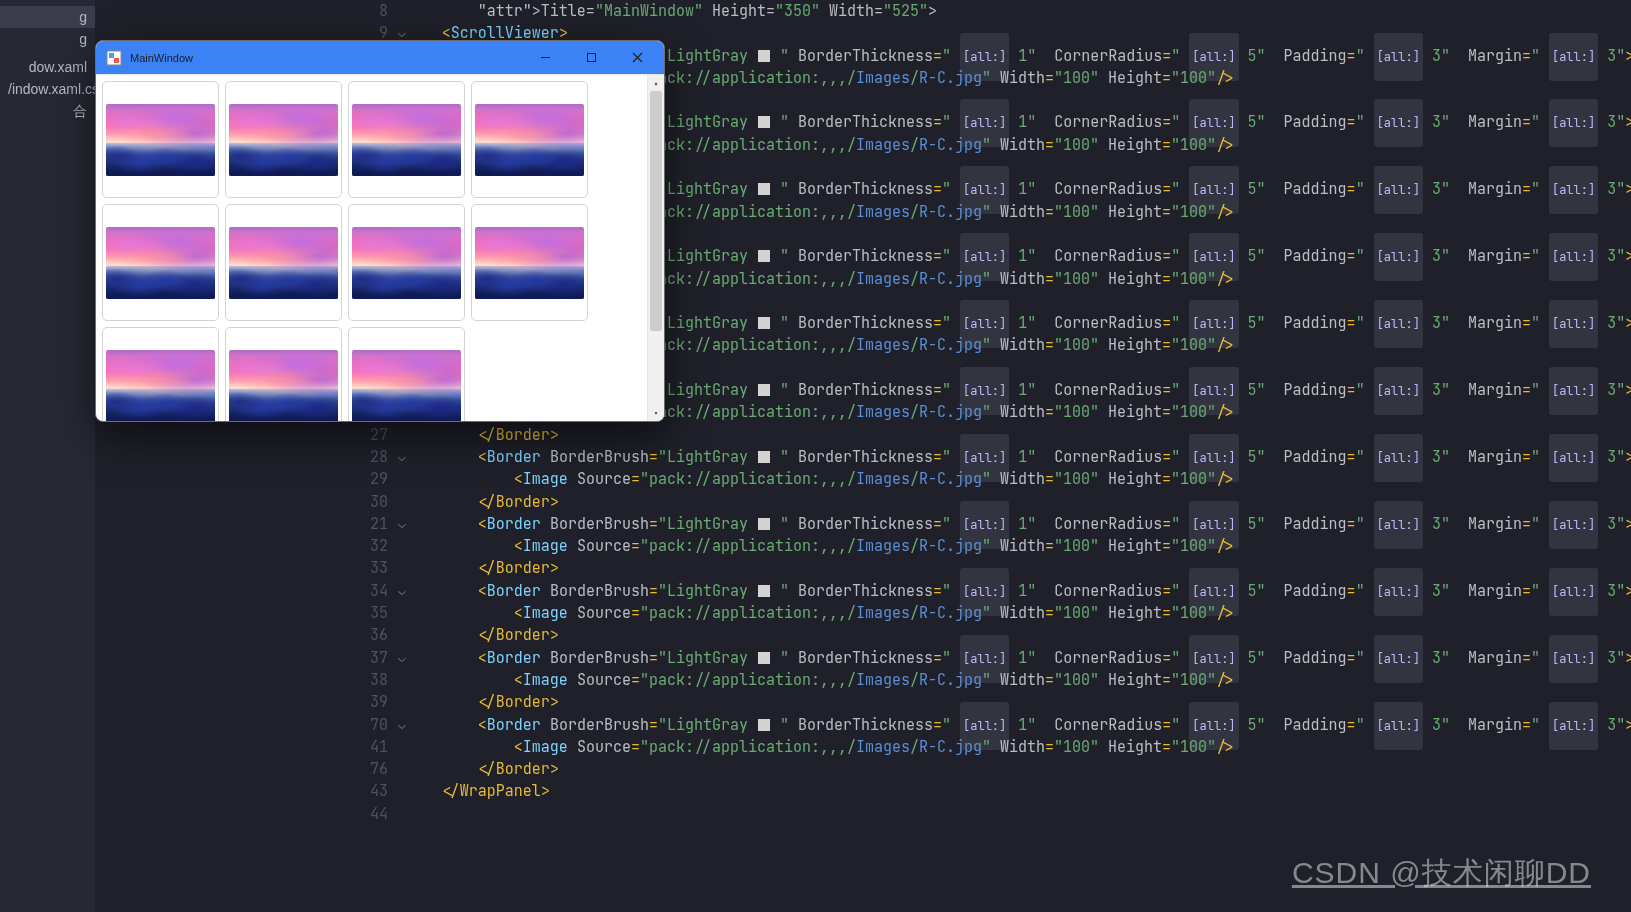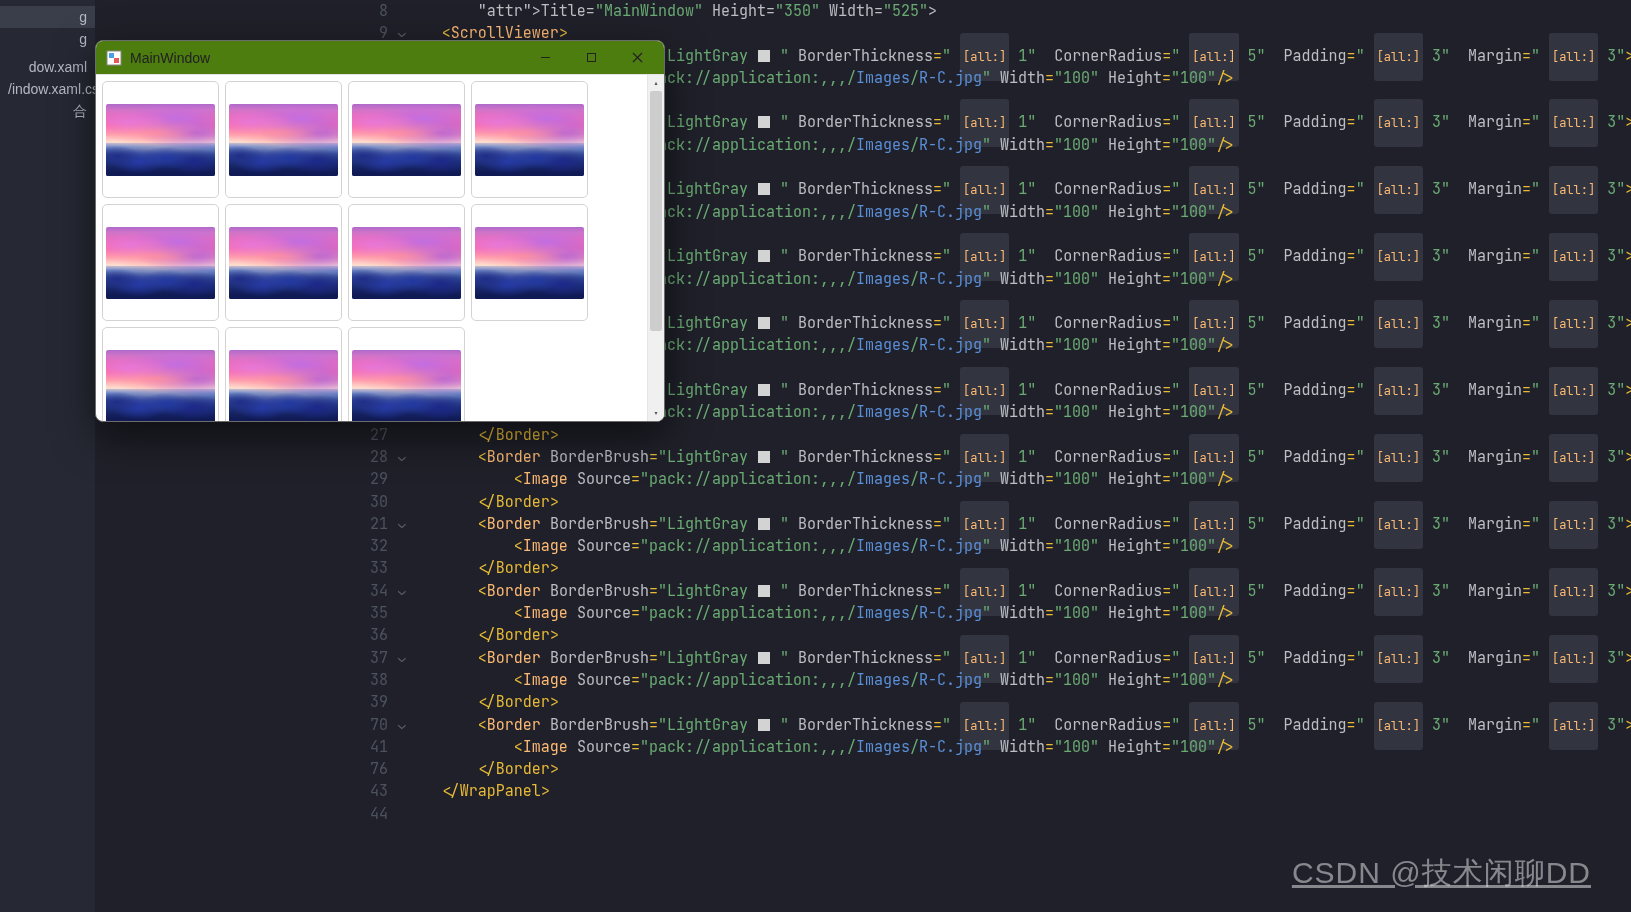--- a/index.html
+++ b/index.html
@@ -62,24 +62,24 @@
   .code {
     flex: 1;
     white-space: pre;
     line-height: 22.3px;
     font-size: 15px;
   }
   .gutter div, .fold-col div { line-height: 22.3px; height: 22.3px; }
   .code-line { height: 22.3px; }
   .fold-sym { color:#5b5f6d; font-size:13px; display:inline-block; width:100%; text-align:center;}
   .punct { color: #e8ba36; }
-  .tag   { color: #fdba74; }
+  .tag   { color: #7dd3fc; }
   .attr  { color: #bcbec4; }
   .val   { color: #6aab73; }
-  .hint  { color: #fdba74; background:#32343f; font-size:12px; padding:16px 3px; border-radius:3px;}
+  .hint  { color: #c4b5fd; background:#32343f; font-size:12px; padding:16px 3px; border-radius:3px;}
   .close { color: #e8ba36; }
   .path  { color: #5a8ed6; text-underline-offset:2px;}
   .swatch {
     display:inline-block; width:12px; height:12px;
     background:#d3d3d3; vertical-align:-1px; margin:0 1px;
     border:1px solid #d3d3d3;
   }
 
   
   .wpf-win {
@@ -94,23 +94,23 @@
     box-shadow: 0 14px 40px rgba(0,0,0,.55);
     overflow: hidden;
     display: flex;
     flex-direction: column;
   }
   .titlebar {
     height: 34px;
     display: flex;
     align-items: center;
     padding: 0 4px 0 10px;
-    background: #4d7c0f;
+    background: #3b82f6;
     font-family: "Segoe UI", sans-serif;
-    font-size: 14px;
+    font-size: 11px;
     color: #222;
     border-bottom: 1px solid #e4e4e4;
   }
   .app-ico {
     width: 16px; height: 16px; margin-right: 8px;
     display: inline-block;
   }
   .app-ico svg { width:100%; height:100%; }
   .winbtns { margin-left: auto; display: flex; }
   .winbtn {

